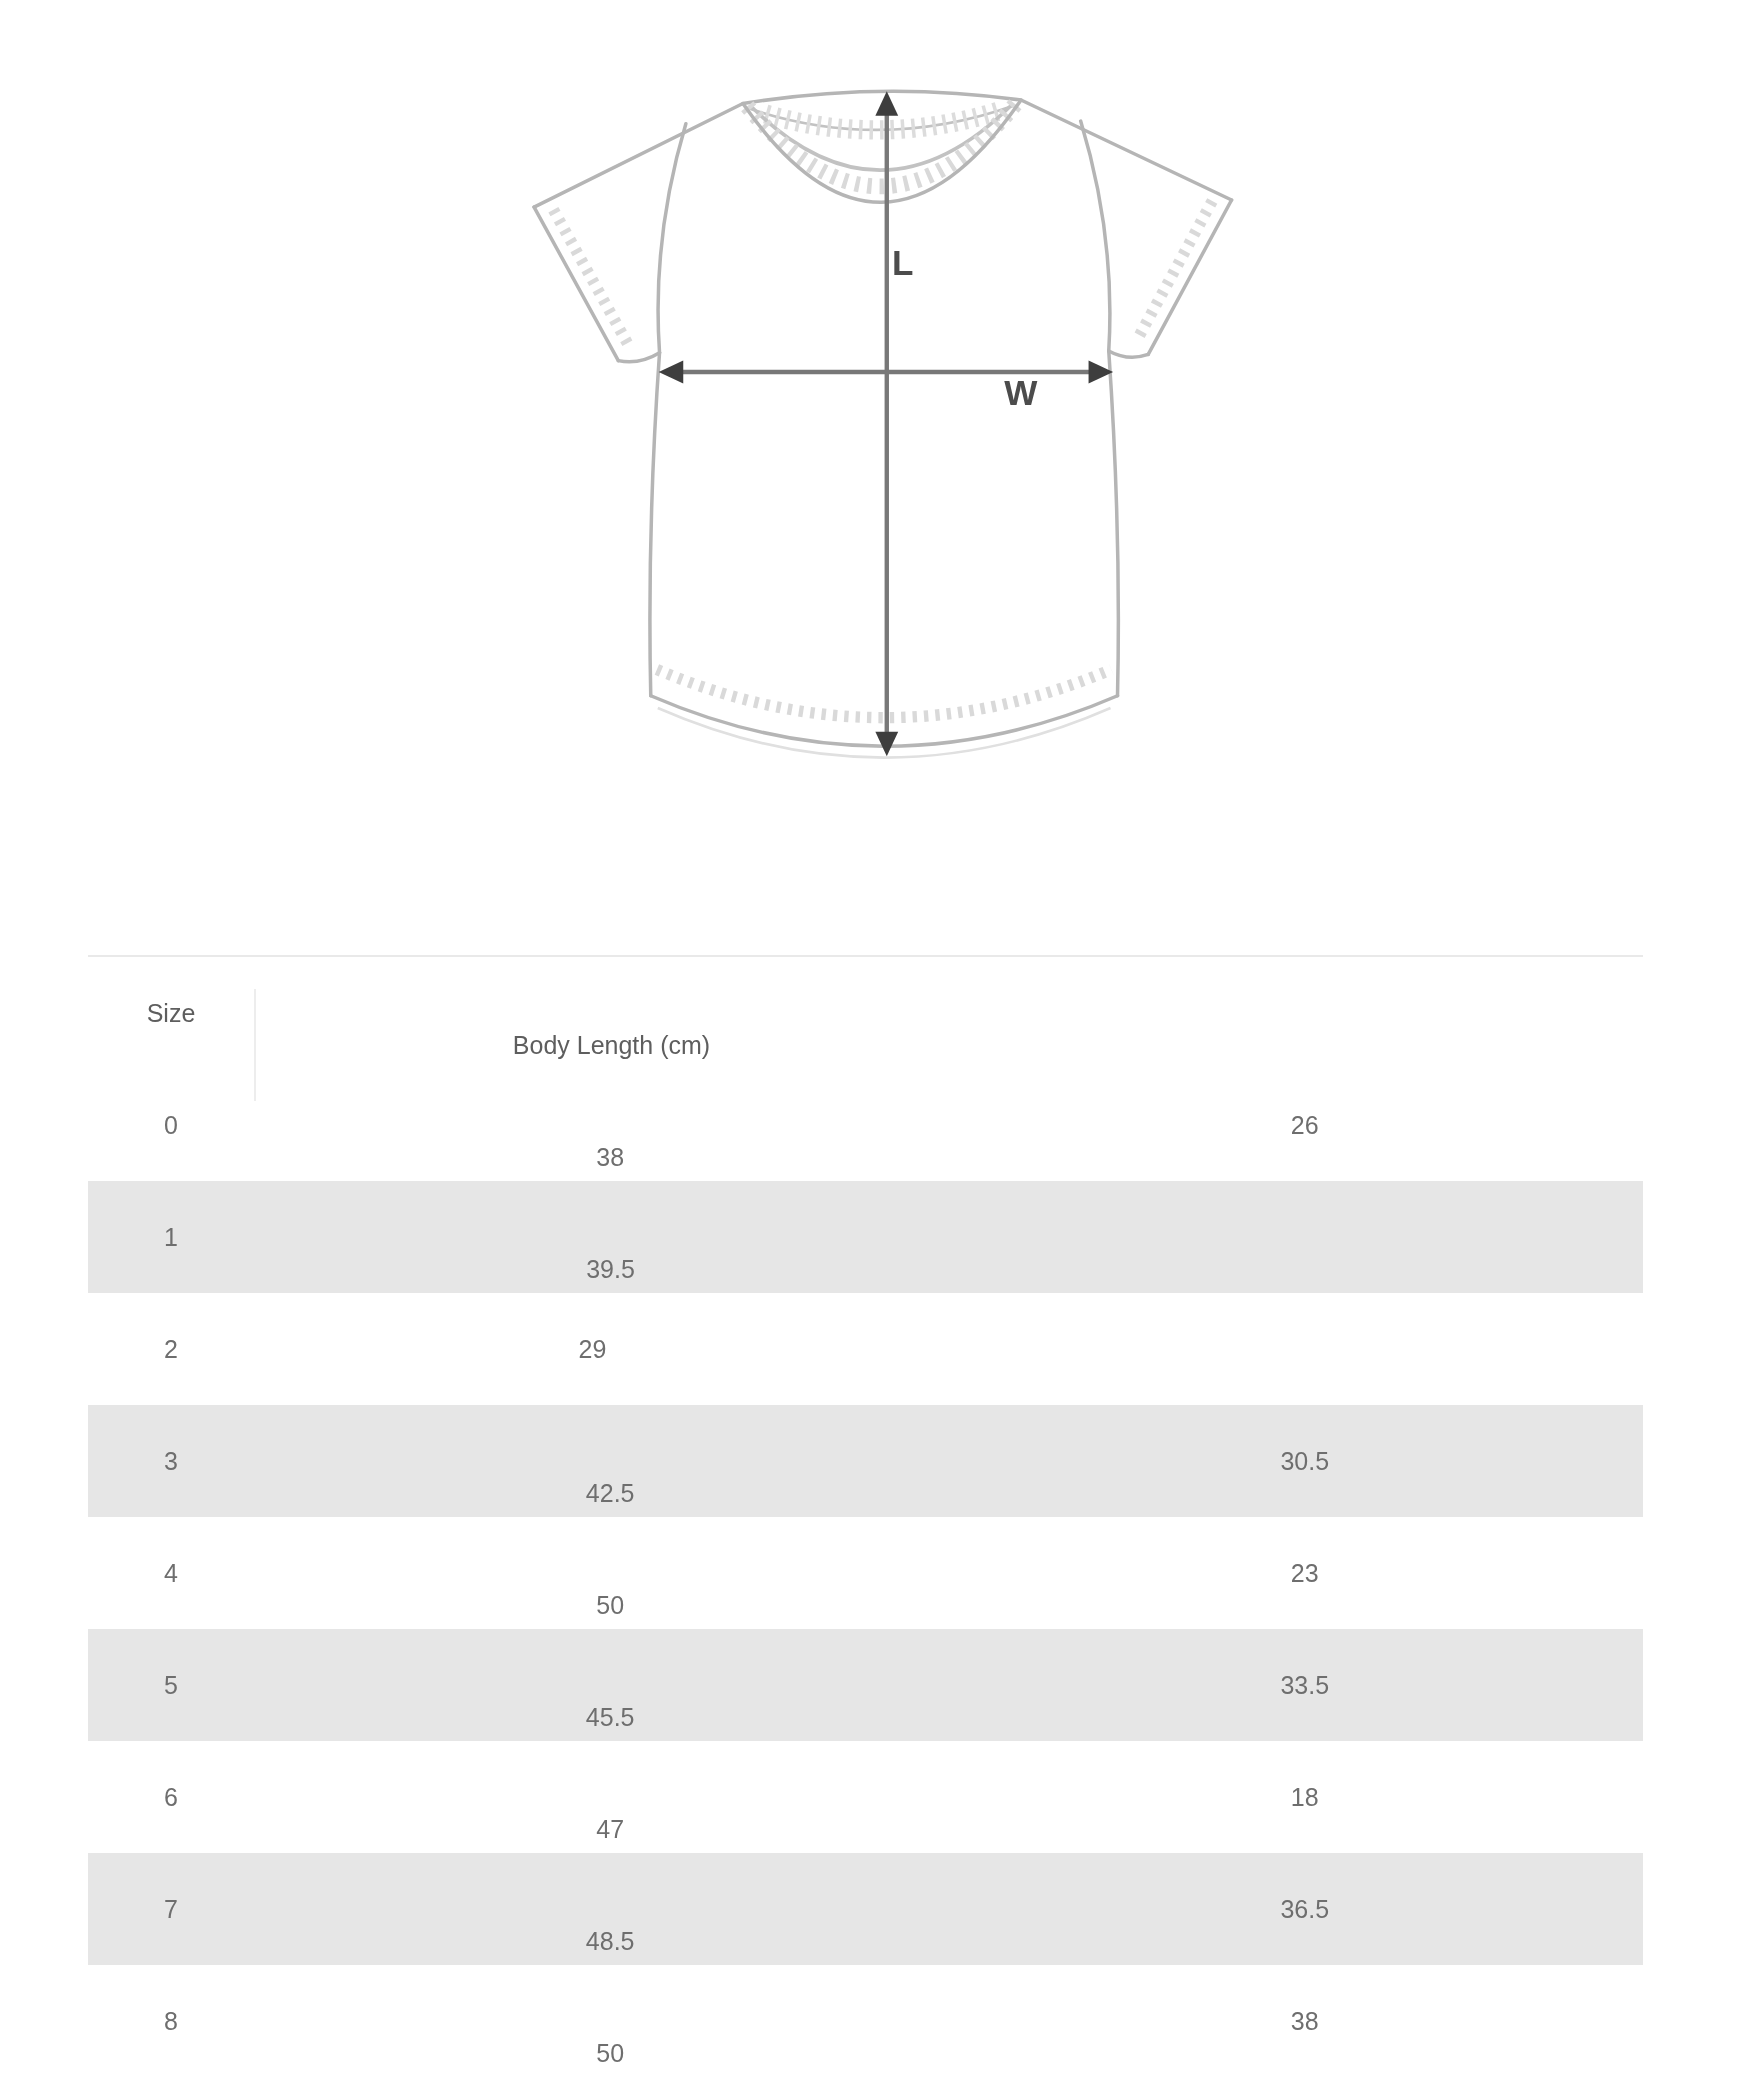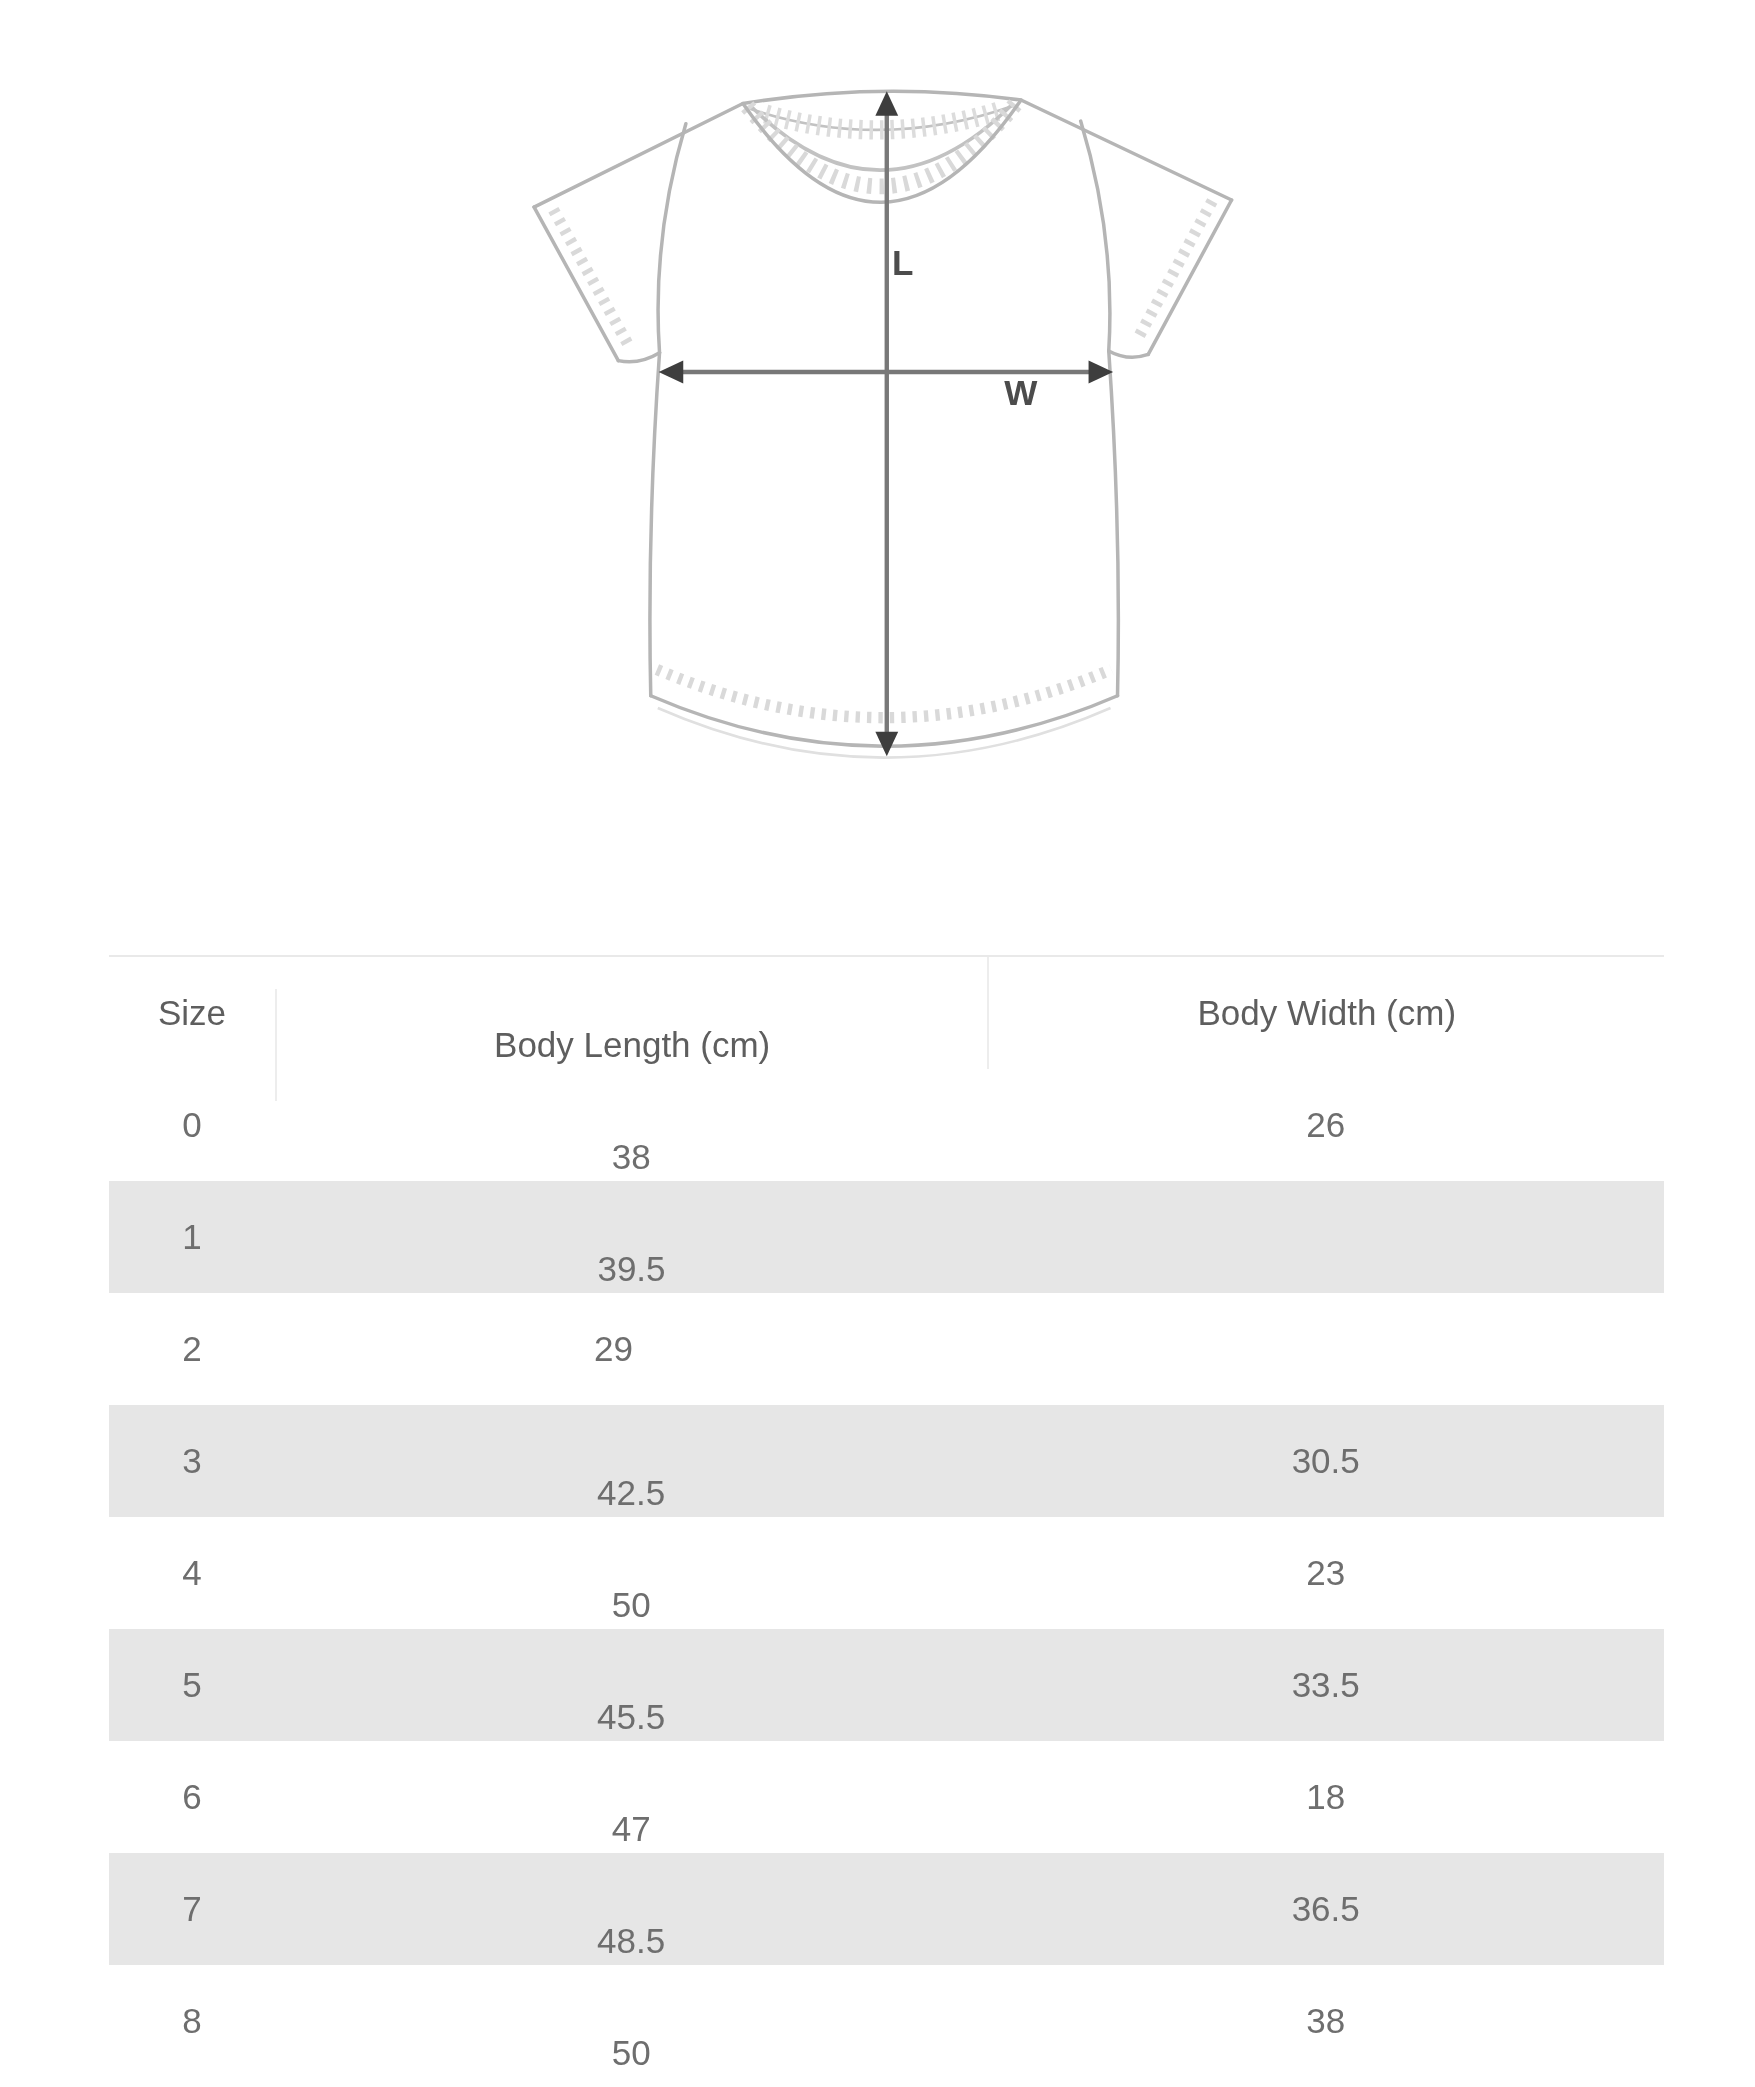--- a/index.html
+++ b/index.html
@@ -29,23 +29,23 @@
     font-family: "Liberation Sans", "DejaVu Sans", sans-serif;
     font-size: 40px;
     font-weight: 600;
     fill: #4c4c4c;
   }
 
   
   .size-table {
     position: absolute;
     top: 955px;
-    left: 109px;
+    left: 88px;
     width: 1555px;
-    font-size: 35px;
+    font-size: 25px;
   }
   .t-head {
     display: flex;
     height: 112px;
     border-top: 2.6px solid #e9e9e9;
     color: #5e5e5e;
   }
   .t-row {
     display: flex;
     height: 112px;
@@ -116,21 +116,20 @@
         <text x="1144" y="462" class="measure-label">W</text>
       </g>
     </svg>
   </div>
 
   <div class="size-table">
 
     <div class="t-head">
       <div class="t-hcell c0">Size</div>
       <div class="t-hcell c1">Body Length (cm)</div>
-      <div class="t-hcell c2">Body Width (cm)</div>
     </div>
 
     <div class="t-row">
       <div class="t-cell c0">0</div>
       <div class="t-cell c1">38</div>
       <div class="t-cell c2">26</div>
     </div>
 
     <div class="t-row alt">
       <div class="t-cell c0">1</div>

